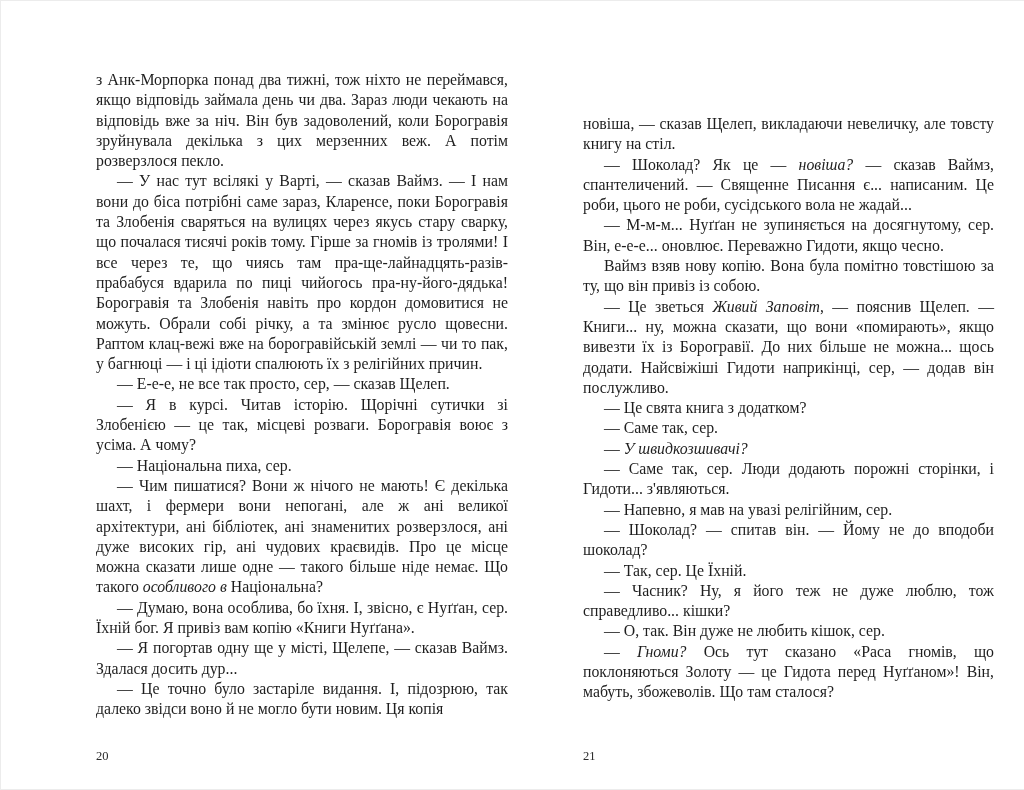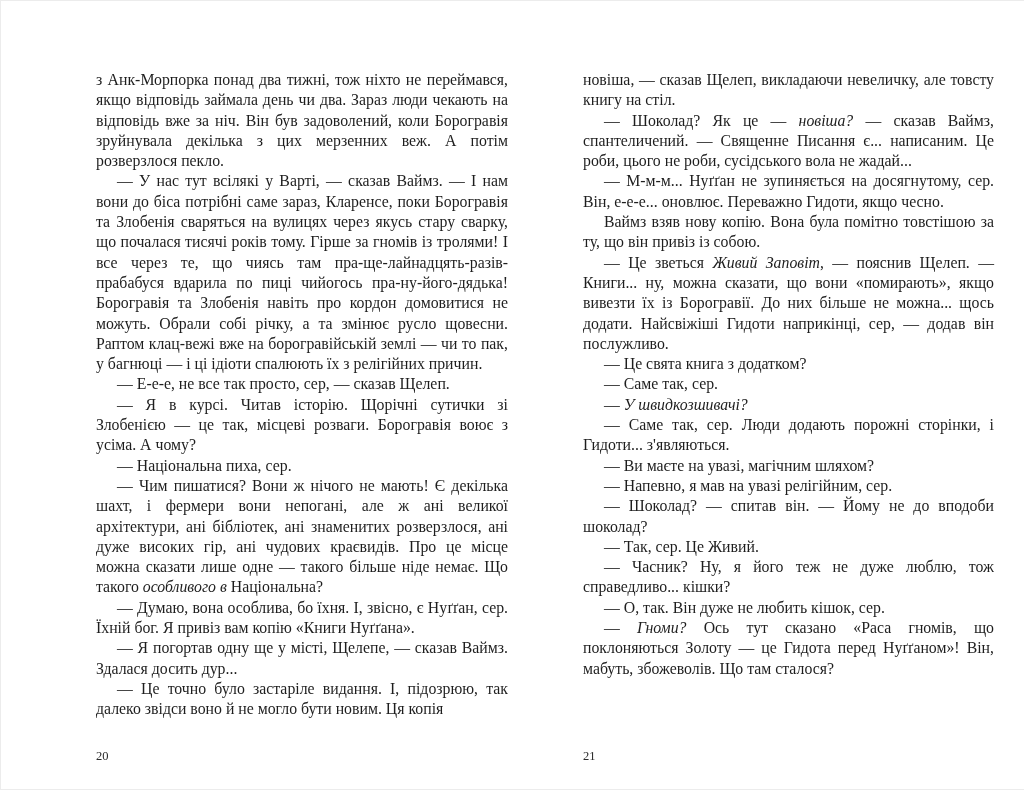--- a/index.html
+++ b/index.html
@@ -18,21 +18,21 @@
     box-shadow: inset 0 0 0 1px #ececec;
     padding-left: 32px;
   }
   .page {
     position: relative;
     width: 512px; height: 790px;
     box-sizing: border-box;
   }
   .page-text { position: absolute; top: 70px; }
   .page-left  .page-text { left: 64px; width: 412px; }
-  .page-right .page-text { left: 39px; width: 411px; }
+  .page-right .page-text { left: 39px; width: 411px; margin-top: 44px; }
   .page-text p {
     margin: 0;
     font-size: 15.8px;
     line-height: 20.3px;
     text-align: justify;
     text-justify: inter-word;
   }
   .page-text p.indent { text-indent: 21px; }
   .page-text em { font-style: italic; }
   .page-number {
@@ -66,23 +66,22 @@
     <div class="page-text">
         <p class=""><span>новіша, — сказав Щелеп, викладаючи невеличку, але товсту книгу на стіл.</span></p>
         <p class="indent"><span>— Шоколад? Як це — </span><em>новіша?</em><span> — сказав Ваймз, спантеличений. — Священне Писання є... написаним. Це роби, цього не роби, сусідського вола не жадай...</span></p>
         <p class="indent"><span>— М-м-м... Нуґґан не зупиняється на досягнутому, сер. Він, е-е-е... оновлює. Переважно Гидоти, якщо чесно.</span></p>
         <p class="indent"><span>Ваймз взяв нову копію. Вона була помітно товстішою за ту, що він привіз із собою.</span></p>
         <p class="indent"><span>— Це зветься </span><em>Живий Заповіт</em><span>, — пояснив Щелеп. — Книги... ну, можна сказати, що вони «помирають», якщо вивезти їх із Борогравії. До них більше не можна... щось додати. Найсвіжіші Гидоти наприкінці, сер, — додав він послужливо.</span></p>
         <p class="indent"><span>— Це свята книга з додатком?</span></p>
         <p class="indent"><span>— Саме так, сер.</span></p>
         <p class="indent"><span>— </span><em>У швидкозшивачі?</em></p>
         <p class="indent"><span>— Саме так, сер. Люди додають порожні сторінки, і Гидоти... з'являються.</span></p>
-        <p class="indent"><span>— Ви маєте на увазі, магічним шляхом?</span></p>
         <p class="indent"><span>— Напевно, я мав на увазі релігійним, сер.</span></p>
         <p class="indent"><span>— Шоколад? — спитав він. — Йому не до вподоби шоколад?</span></p>
-        <p class="indent"><span>— Так, сер. Це Живий.</span></p>
+        <p class="indent"><span>— Так, сер. Це Їхній.</span></p>
         <p class="indent"><span>— Часник? Ну, я його теж не дуже люблю, тож справедливо... кішки?</span></p>
         <p class="indent"><span>— О, так. Він дуже не любить кішок, сер.</span></p>
         <p class="indent"><span>— </span><em>Гноми?</em><span> Ось тут сказано «Раса гномів, що поклоняються Золоту — це Гидота перед Нуґґаном»! Він, мабуть, збожеволів. Що там сталося?</span></p>
       </div>
     <div class="page-number">21</div>
   </section>
 </div>
 
 </body></html>

